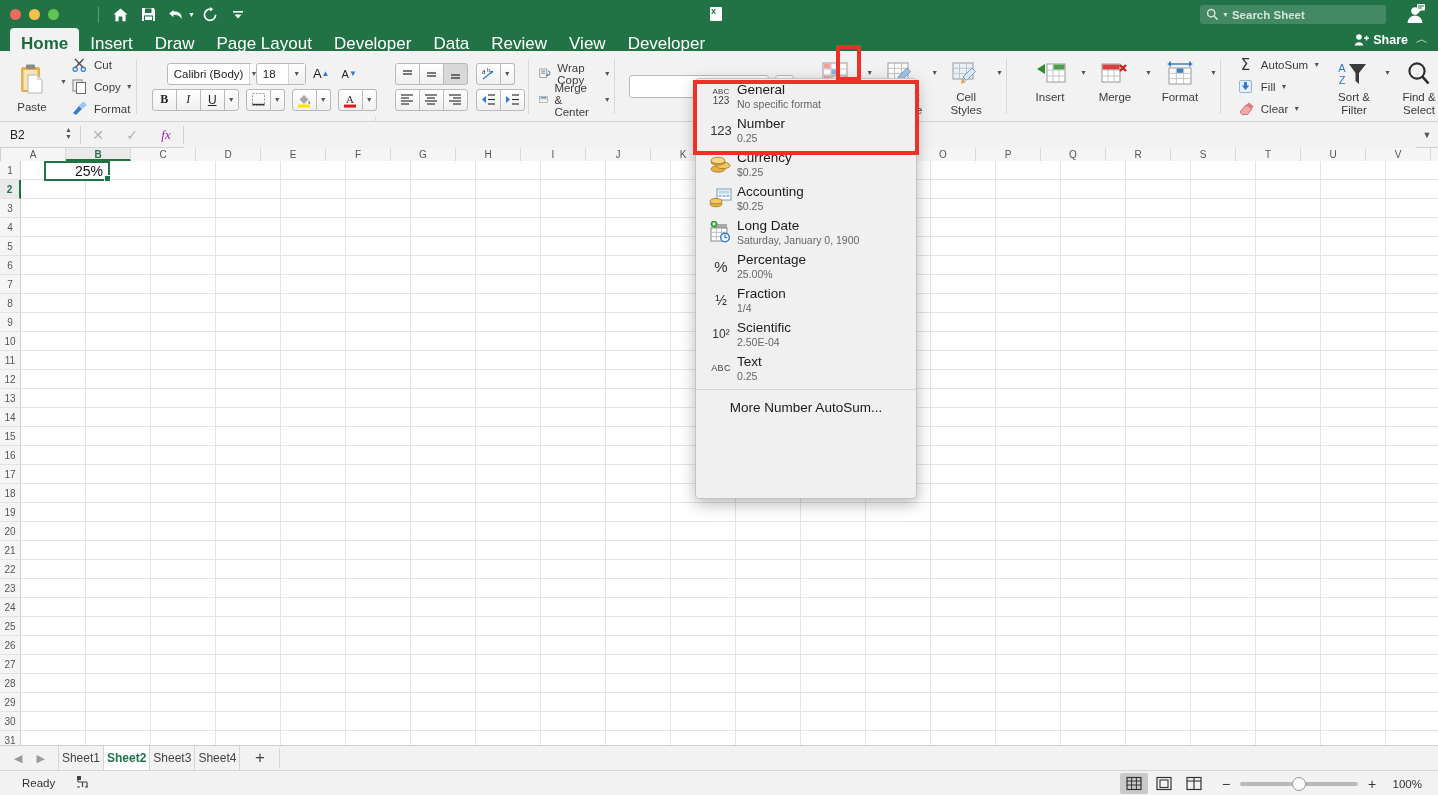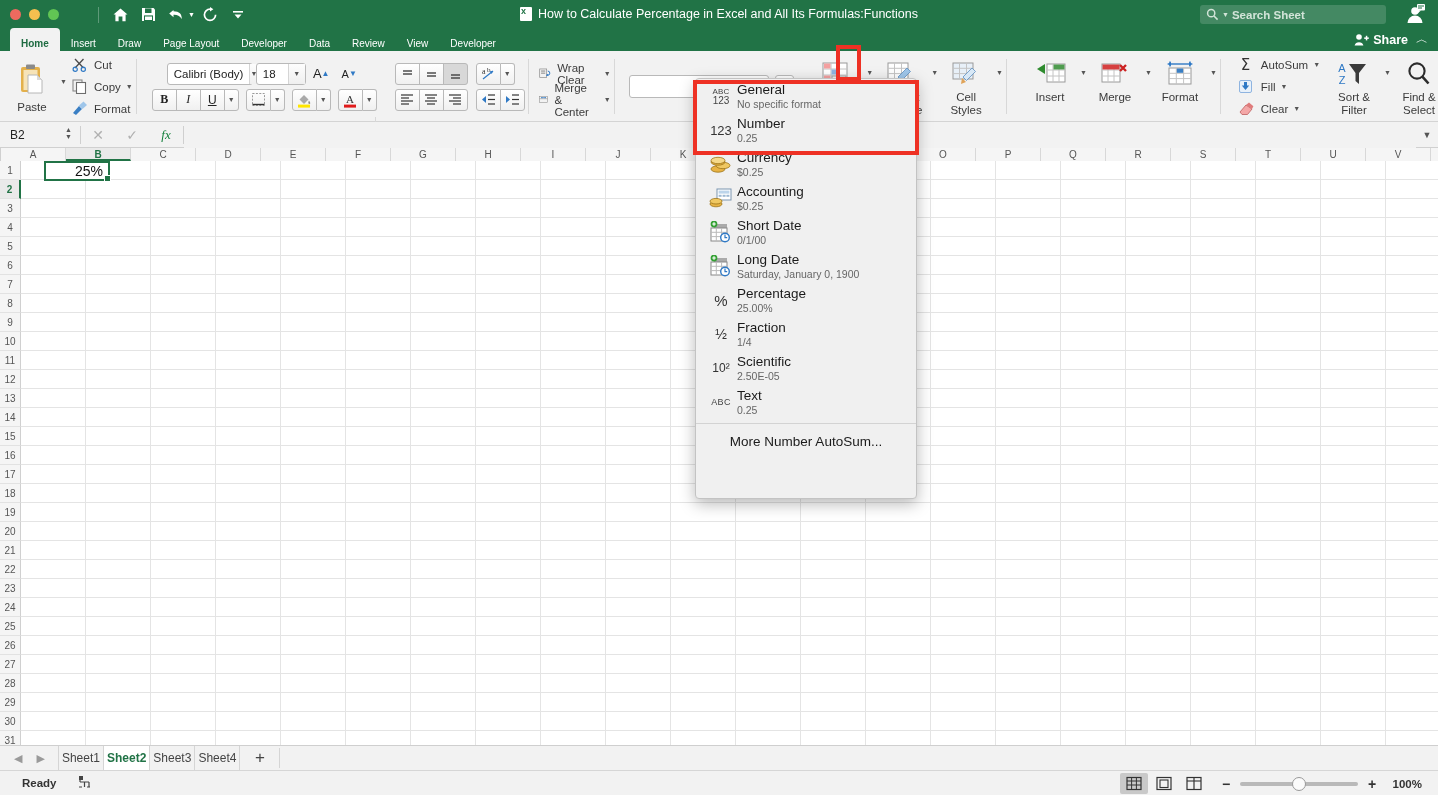--- a/index.html
+++ b/index.html
@@ -54,21 +54,21 @@
   .searchbox .ph { color: #d2e4d8; font-size: 11.5px; font-weight: bold; }
   .accountbtn { position: absolute; right: 12px; top: 4px; }
 
   
   .ribbon-tabs {
     position: absolute; left: 0; top: 28px; width: 1438px; height: 23px;
     background: #217346; display: flex; align-items: flex-end; padding-left: 10px;
   }
   .rtab {
     height: 23px; line-height: 23px; padding: 4px 11px; color: #ffffff;
-    font-size: 10px; white-space: nowrap; cursor: default;
+    font-size: 17px; white-space: nowrap; cursor: default;
   }
   .rtab.active {
     background: #f2f2f2; color: #1e6b41; font-weight: bold;
     border-radius: 4px 4px 0 0;
   }
   .share-area {
     position: absolute; right: 10px; top: 28px; height: 23px;
     display: flex; align-items: center; gap: 8px; color: #fff; font-size: 12.5px;
   }
   .share-btn { display: flex; align-items: center; gap: 4px; font-weight: bold; }
@@ -168,21 +168,21 @@
   .namebox {
     width: 80px; height: 26px; display: flex; align-items: center;
     padding-left: 10px; font-size: 12px; color: #222; position: relative;
   }
   .namebox .spin {
     position: absolute; right: 8px; top: 4px; display: flex; flex-direction: column;
     line-height: 7px; font-size: 7px; color: #555;
   }
   .fb-sep { width: 1px; height: 18px; background: #cfcfcf; }
   .fb-btn { width: 34px; text-align: center; font-size: 14px; color: #b0b0b0; }
-  .fb-fx { width: 34px; text-align: center; font-size: 13px; color: #15803d; font-style: italic; font-family: "Liberation Serif", serif; }
+  .fb-fx { width: 34px; text-align: center; font-size: 13px; color: #a21caf; font-style: italic; font-family: "Liberation Serif", serif; }
   .fb-input { flex: 1; height: 26px; background: #f2f2f2; font-size: 12px; padding-left: 6px; }
   .fb-collapse { width: 22px; text-align: center; font-size: 9px; color: #555; }
 
   
   .grid-wrap { position: absolute; left: 0; top: 148px; width: 1438px; height: 597px; background: #fff; overflow: hidden; }
   .colhdr {
     position: absolute; left: 0; top: 0; height: 13px; width: 1438px;
     display: flex; background: #f5f5f5; border-bottom: 1px solid #d0d0d0;
   }
   .corner {
@@ -231,21 +231,21 @@
   .stab {
     height: 25px; line-height: 25px; padding: 0 3px; font-size: 12px; color: #444;
     border-right: 1px solid #d5d5d5; border-left: 1px solid #d5d5d5; margin-left: -1px;
   }
   .stab.active { background: #fff; color: #217346; font-weight: bold; }
   .addsheet { width: 40px; text-align: center; font-size: 17px; color: #444; border-right: 1px solid #d5d5d5;}
 
   
   .statusbar {
     position: absolute; left: 0; top: 770px; width: 1438px; height: 25px;
-    background: #f2f2f2; border-top: 1px solid #d6d6d6; display: flex; align-items: center; font-weight: bold;
+    background: #f2f2f2; border-top: 1px solid #d6d6d6; display: flex; align-items: center;
   }
   .status-ready { padding-left: 22px; font-size: 11.5px; color: #333; }
   .status-ico { margin-left: 20px; font-size: 12px; color: #444; }
   .status-right { position: absolute; right: 8px; top: 0; height: 25px; display: flex; align-items: center; gap: 2px; }
   .viewbtn { width: 28px; height: 21px; display: flex; align-items: center; justify-content: center; }
   .viewbtn.active { background: #c9c9c9; border-radius: 2px; }
   .zoomctl { display: flex; align-items: center; gap: 8px; margin-left: 10px; }
   .zoom-minus, .zoom-plus { font-size: 14px; color: #333; width: 12px; text-align: center; }
   .zoomtrack { width: 118px; height: 4px; background: #b9b9b9; border-radius: 2px; position: relative; }
   .zoomthumb { position: absolute; left: 50%; top: -5px; margin-left: -7px; width: 14px; height: 14px; border-radius: 50%; background: #fbfbfb; border: 1px solid #999; }
@@ -321,21 +321,20 @@
       <div class="qat-btn">
         <svg width="14" height="12" viewBox="0 0 14 12">
             <rect x="2" y="2" width="10" height="1.6" fill="#fff"></rect>
             <path d="M3.5 5.5 L10.5 5.5 L7 9.5 Z" fill="#fff"></path>
           </svg>
       </div>
     </div>
 
     <div class="title">
       <span class="xl-ico"></span>
-      <span class="title-text">How to Calculate Percentage in Excel and All Its Formulas:Functions</span>
     </div>
 
     <div class="searchbox">
       <svg width="13" height="13" viewBox="0 0 13 13">
           <circle cx="5.2" cy="5.2" r="3.6" stroke="#d2e4d8" stroke-width="1.5" fill="none"></circle>
           <line x1="8" y1="8" x2="11.6" y2="11.6" stroke="#d2e4d8" stroke-width="1.5"></line>
         </svg>
       <span style="font-size:7px;color:#d2e4d8;">▼</span>
       <span class="ph">Search Sheet</span>
     </div>
@@ -581,21 +580,21 @@
       <div class="rsep"></div>
       <div class="wraparea">
         <div class="wrapitem">
           <svg width="17" height="15" viewBox="0 0 17 15">
               <rect x="1" y="1" width="10" height="12" fill="none" stroke="#8a8a8a" stroke-width="1"></rect>
               <line x1="3" y1="4" x2="9" y2="4" stroke="#555" stroke-width="1"></line>
               <line x1="3" y1="7" x2="9" y2="7" stroke="#555" stroke-width="1"></line>
               <path d="M12.5 4 a3 3 0 0 1 0 6 h-2" stroke="#2f79c5" stroke-width="1.4" fill="none"></path>
               <path d="M11.5 8 L11 11.4 L14 9.8 Z" fill="#2f79c5"></path>
             </svg>
-          <span>Wrap Clear</span>
+          <span>Wrap Copy</span>
           <span style="font-size:7px;color:#555;">▼</span>
         </div>
         <div class="wrapitem">
           <svg width="17" height="15" viewBox="0 0 17 15">
               <rect x="1" y="2" width="15" height="11" fill="none" stroke="#8a8a8a" stroke-width="1"></rect>
               <line x1="1" y1="6" x2="16" y2="6" stroke="#8a8a8a" stroke-width="1"></line>
               <line x1="4" y1="4" x2="13" y2="4" stroke="#2f79c5" stroke-width="1.3"></line>
               <path d="M4 4 L6 2.4 L6 5.6 Z" fill="#2f79c5"></path>
               <path d="M13 4 L11 2.4 L11 5.6 Z" fill="#2f79c5"></path>
             </svg>
@@ -1665,40 +1664,20 @@
             <ellipse cx="7" cy="16" rx="6" ry="2.8" fill="#e8b344" stroke="#9c7418" stroke-width="0.8"></ellipse>
             <ellipse cx="7" cy="13.2" rx="6" ry="2.8" fill="#f0c862" stroke="#9c7418" stroke-width="0.8"></ellipse>
           </svg>
       </span>
       <span class="ntext">
           <span class="nname">Accounting</span>
           <span class="nsample">$0.25</span>
         </span>
     </div>
 
-    <div class="nitem">
-      <span class="nicon">
-        <svg width="26" height="22" viewBox="0 0 26 22">
-          <rect x="6" y="3" width="13" height="4" fill="#aaaaaa"></rect>
-          <rect x="3" y="7" width="16" height="13" fill="#fff" stroke="#888" stroke-width="1"></rect>
-          <line x1="3" y1="11.3" x2="19" y2="11.3" stroke="#bbb"></line>
-            <line x1="3" y1="15.6" x2="19" y2="15.6" stroke="#bbb"></line>
-          <line x1="8.3" y1="7" x2="8.3" y2="20" stroke="#bbb"></line>
-            <line x1="13.6" y1="7" x2="13.6" y2="20" stroke="#bbb"></line>
-          <circle cx="6" cy="3" r="3.4" fill="#35a135"></circle>
-            <path d="M6 1.2 v3.6 M4.2 3 h3.6" stroke="#fff" stroke-width="1.2"></path>
-          <circle cx="17" cy="16.5" r="4.3" fill="#fff" stroke="#2f79c5" stroke-width="1.4"></circle>
-            <path d="M17 13.6 v3 h2.2" stroke="#2f79c5" stroke-width="1.2" fill="none"></path>
-        </svg>
-      </span>
-      <span class="ntext">
-          <span class="nname">Short Date</span>
-          <span class="nsample">0/1/00</span>
-        </span>
-    </div>
 
     <div class="nitem">
       <span class="nicon">
         <svg width="26" height="22" viewBox="0 0 26 22">
           <rect x="6" y="3" width="13" height="4" fill="#aaaaaa"></rect>
           <rect x="3" y="7" width="16" height="13" fill="#fff" stroke="#888" stroke-width="1"></rect>
           <line x1="3" y1="11.3" x2="19" y2="11.3" stroke="#bbb"></line>
             <line x1="3" y1="15.6" x2="19" y2="15.6" stroke="#bbb"></line>
           <line x1="8.3" y1="7" x2="8.3" y2="20" stroke="#bbb"></line>
             <line x1="13.6" y1="7" x2="13.6" y2="20" stroke="#bbb"></line>
@@ -1728,21 +1707,21 @@
       <span class="ntext">
           <span class="nname">Fraction</span>
           <span class="nsample">1/4</span>
         </span>
     </div>
 
     <div class="nitem">
       <span class="nicon icon-sci">10²</span>
       <span class="ntext">
           <span class="nname">Scientific</span>
-          <span class="nsample">2.50E-05</span>
+          <span class="nsample">2.50E-04</span>
         </span>
     </div>
 
     <div class="nitem">
       <span class="nicon icon-abc">ABC</span>
       <span class="ntext">
           <span class="nname">Text</span>
           <span class="nsample">0.25</span>
         </span>
     </div>

